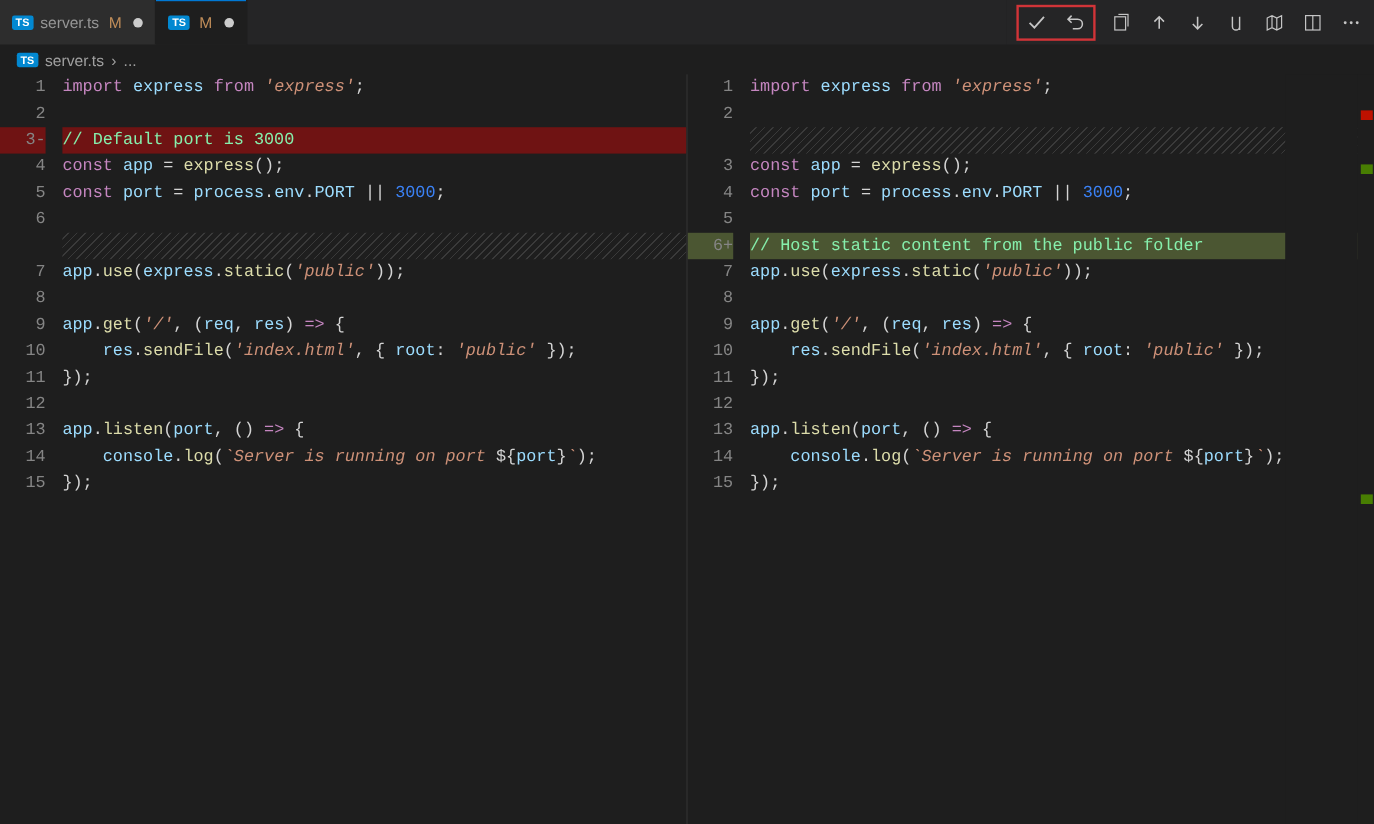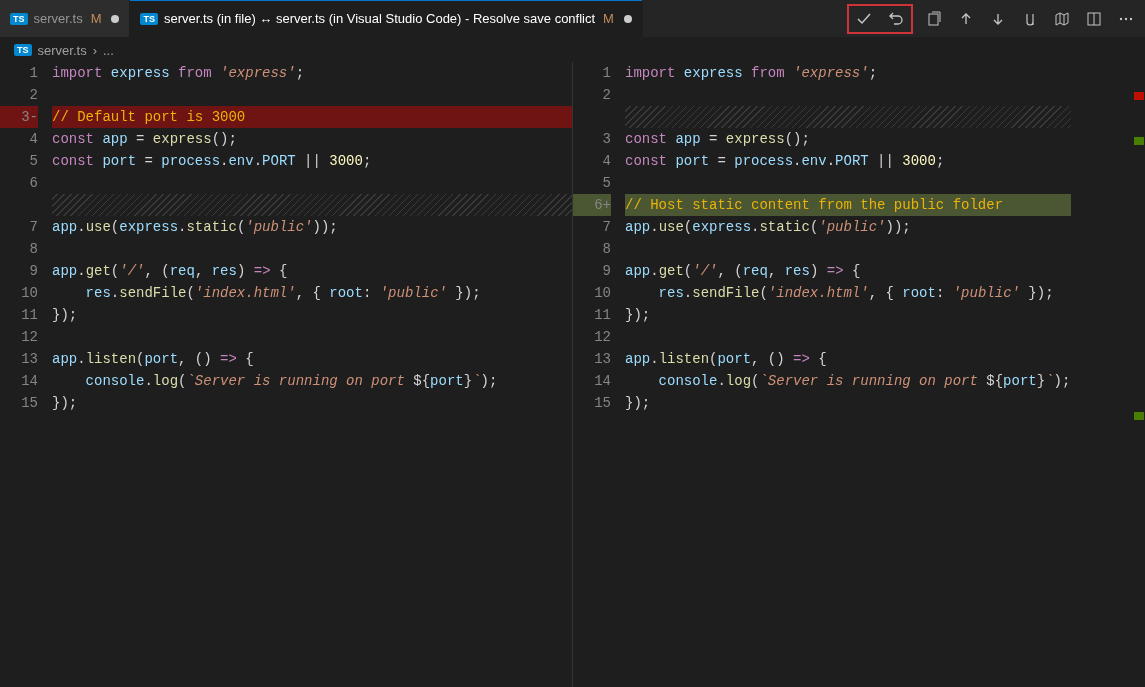--- a/index.html
+++ b/index.html
@@ -127,22 +127,22 @@
     -45deg,
     transparent 0 4px,
     #3a3a3a 4px 5px
   );
 }
 
 .kw { color: #c586c0; }
 .ident { color: #9cdcfe; }
 .fn { color: #dcdcaa; }
 .str { color: #ce9178; font-style: italic; }
-.num { color: #fef9c3; }
-.cmt { color: #eab308; }
+.num { color: #3b82f6; }
+.cmt { color: #86efac; }
 .pn { color: #d4d4d4; }
 
 .minimap {
   position: absolute;
   right: 14px;
   top: 0;
   width: 60px;
   height: 100%;
   background: #1e1e1e;
 }
@@ -169,21 +169,20 @@
 
 <div class="tabs-bar">
   <div class="tab">
     <span class="ts-badge">TS</span>
     <span>server.ts</span>
     <span class="mod">M</span>
     <span class="dot"></span>
   </div>
   <div class="tab active">
     <span class="ts-badge">TS</span>
-    <span>server.ts (in file) ↔ server.ts (in Visual Studio Code) - Resolve save conflict</span>
     <span class="mod">M</span>
     <span class="dot"></span>
   </div>
   <div class="tabs-spacer"></div>
   <div class="tab-actions">
     <span class="highlight-box">
       <span class="icon-btn">
         <svg width="16" height="16" viewBox="0 0 16 16">
             <path d="M2 8 L6 12 L14 3" stroke="currentColor" stroke-width="1.5" fill="none"></path>
           </svg>

